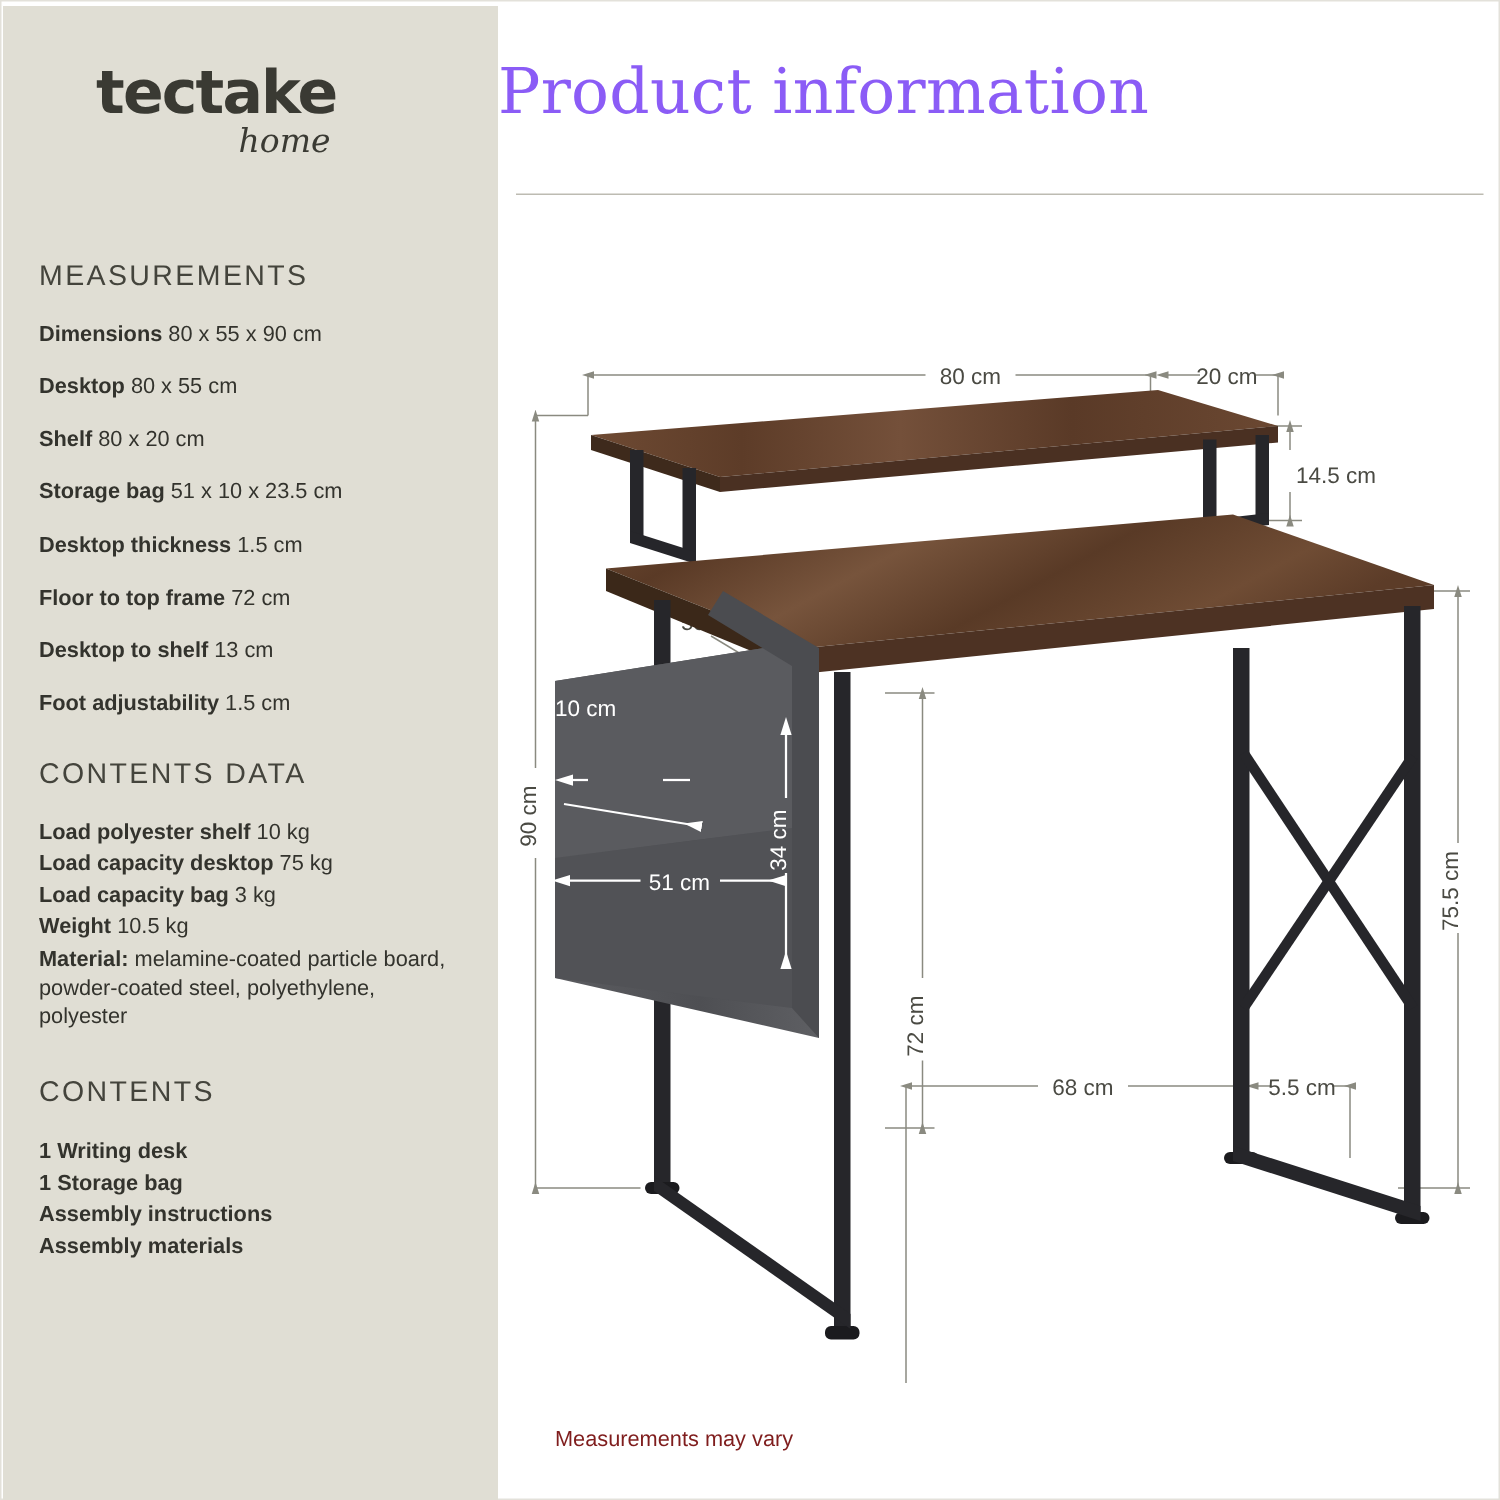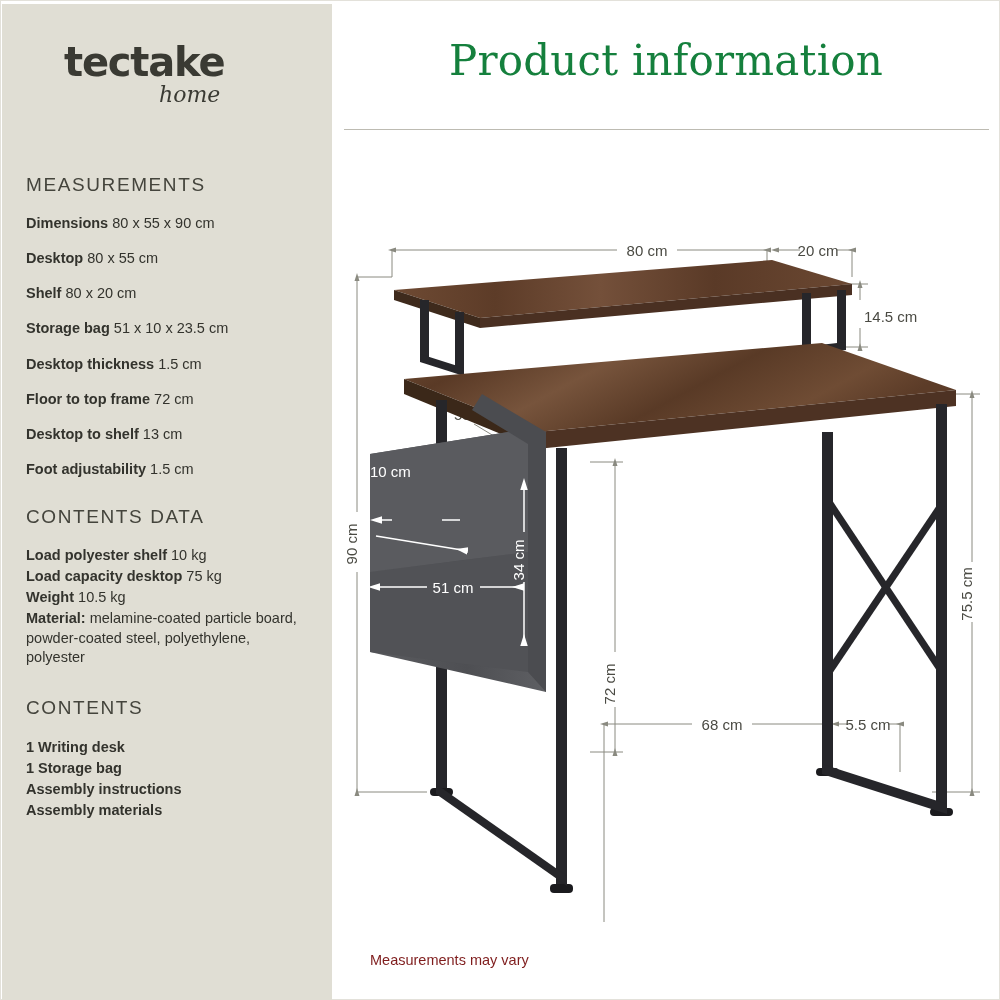--- a/index.html
+++ b/index.html
@@ -121,24 +121,24 @@
     left: 331px;
     top: 1px;
     right: 1px;
     bottom: 1px;
   }
   .title {
     position: absolute;
     left: 0;
     top: 34px;
     width: 668px;
-    text-align: center;
+    text-align: left;
     font-family: "DejaVu Serif", serif;
     font-size: 42px;
-    color: #15803d;
+    color: #8b5cf6;
     letter-spacing: 0.2px;
   }
   .title-rule {
     position: absolute;
     left: 12px;
     top: 127px;
     width: 645px;
     height: 1px;
     background: #bdbbb2;
   }
@@ -213,20 +213,24 @@
 
       <div class="section-head tech-head">CONTENTS DATA</div>
 
       <div class="tech-line">
         <b>Load polyester shelf</b>
         <span>10 kg</span>
       </div>
       <div class="tech-line">
         <b>Load capacity desktop</b>
         <span>75 kg</span>
+      </div>
+      <div class="tech-line">
+        <b>Load capacity bag</b>
+        <span>3 kg</span>
       </div>
       <div class="tech-line">
         <b>Weight</b>
         <span>10.5 kg</span>
       </div>
       <div class="material-line">
         <b>Material:</b>
         <span>melamine-coated particle board, powder-coated steel, polyethylene, polyester</span>
       </div>
 

